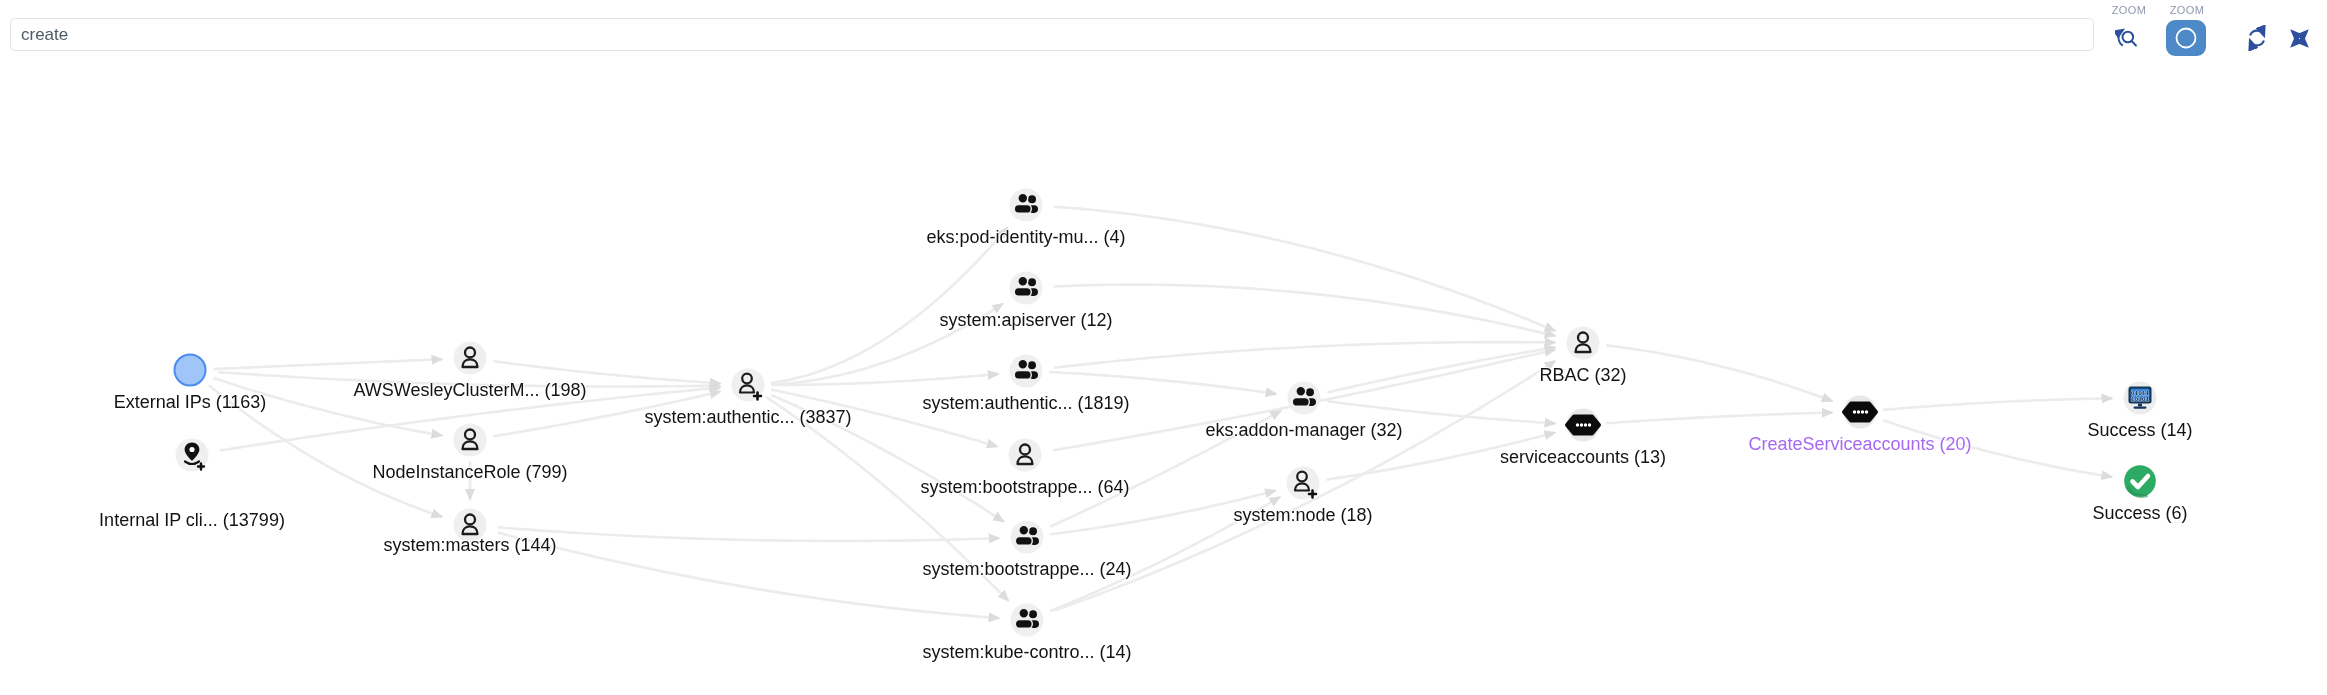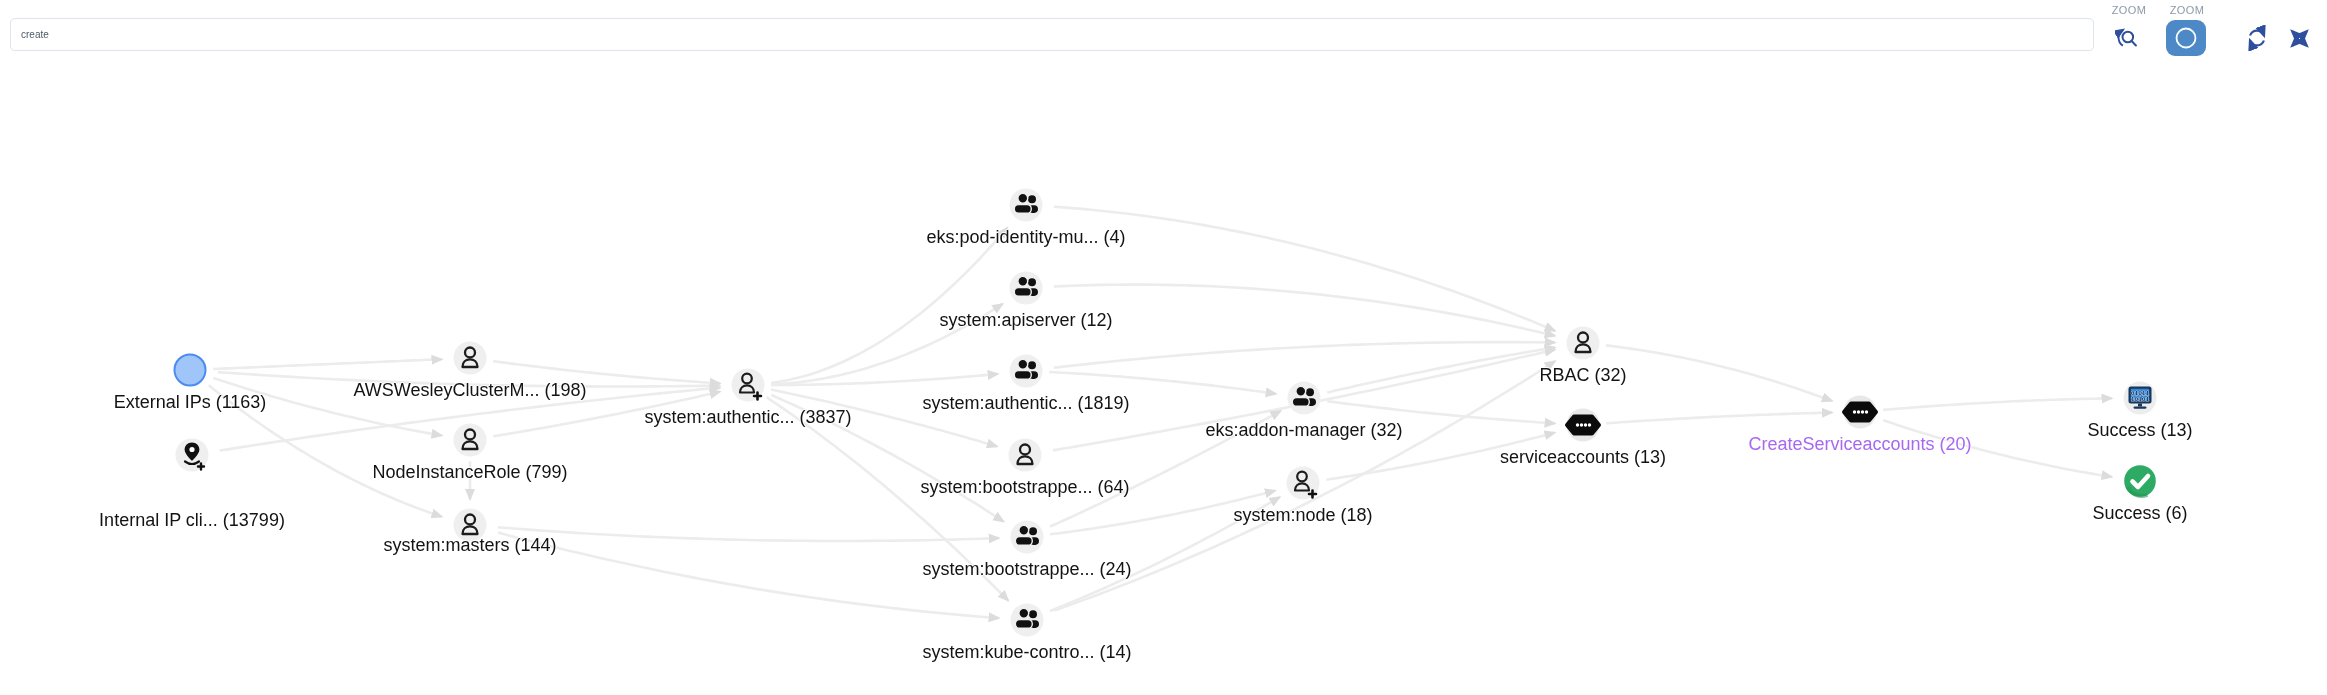--- a/index.html
+++ b/index.html
@@ -1,20 +1,20 @@
 <!DOCTYPE html>
 <html><head>
 <meta charset="utf-8">
 <style>
   html,body{margin:0;padding:0;background:#fff;}
   #app{position:relative;width:2327px;height:695px;background:#ffffff;overflow:hidden;
        font-family:"Liberation Sans",sans-serif;}
   
   #search-input{position:absolute;left:10px;top:18px;width:2062px;height:31px;
-       border:1px solid #dee4ec;border-radius:5px;padding:0 10px;font-size:10px;
+       border:1px solid #dee4ec;border-radius:5px;padding:0 10px;font-size:17px;
        color:#4d5a68;outline:none;font-family:"Liberation Sans",sans-serif;background:#fff;}
   .toolbar-label{position:absolute;top:4px;font-size:11px;color:#8d99aa;letter-spacing:.4px;
        transform:translateX(-50%);user-select:none;}
   .icon-btn{position:absolute;top:24px;width:28px;height:28px;background:none;border:none;
        padding:0;cursor:pointer;display:flex;align-items:center;justify-content:center;}
   #diff-btn{position:absolute;left:2166px;top:20px;width:40px;height:36px;border:none;
        border-radius:9px;background:#4d89c6;cursor:pointer;display:flex;align-items:center;
        justify-content:center;padding:0;}
   
   #edge-layer{position:absolute;left:0;top:0;}
@@ -235,21 +235,21 @@
       <div class="node-label" style="left: 1860px; top: 434px; color: rgb(167, 104, 242);">CreateServiceaccounts (20)</div>
       <div class="node-icon" style="left: 2118px; top: 376px;"><svg width="44" height="44" viewBox="0 0 44 44">
           <circle cx="22" cy="22" r="16.5" fill="#ededed"></circle>
      <rect x="10.5" y="10.5" width="23" height="17" rx="2.5" fill="#17375c"></rect>
      <rect x="12.8" y="12.8" width="18.4" height="12.4" rx="1" fill="#2f86dc"></rect>
      <text x="22" y="19" font-size="6.2" font-weight="bold" text-anchor="middle" font-family="'Liberation Mono',monospace" fill="#0b2d55" stroke="#ffffff" stroke-width="0.5" paint-order="stroke">01011</text>
      <text x="22" y="25.2" font-size="6.2" font-weight="bold" text-anchor="middle" font-family="'Liberation Mono',monospace" fill="#0b2d55" stroke="#ffffff" stroke-width="0.5" paint-order="stroke">10101</text>
      <rect x="20" y="27.5" width="4" height="3" fill="#17375c"></rect>
      <rect x="15.5" y="30.5" width="13" height="2.2" rx="1.1" fill="#17375c"></rect>
         </svg></div>
-      <div class="node-label" style="left: 2140px; top: 420px;">Success (13)</div>
+      <div class="node-label" style="left: 2140px; top: 420px;">Success (14)</div>
       <div class="node-icon" style="left: 2118px; top: 459px;"><svg width="44" height="44" viewBox="0 0 44 44">
           <circle cx="22" cy="22" r="15.8" fill="#2daa63"></circle>
      <path d="M9.5 28 a15.8 15.8 0 0 0 20 8" fill="none" stroke="#249455" stroke-width="4" opacity="0.55"></path>
      <path d="M14.5 22.5 L20 28 L30 17" fill="none" stroke="#ffffff" stroke-width="4.6" stroke-linecap="round" stroke-linejoin="round"></path>
         </svg></div>
       <div class="node-label" style="left: 2140px; top: 503px;">Success (6)</div>
     </div>
 </div>
 
 </body></html>

